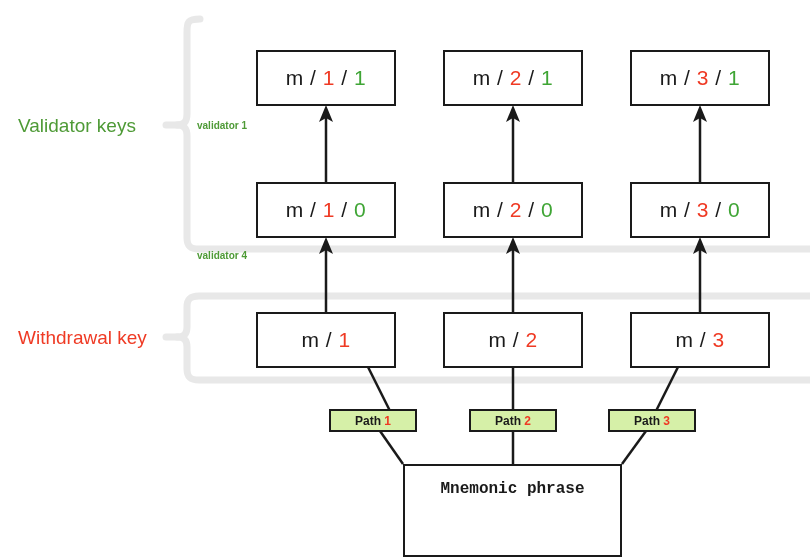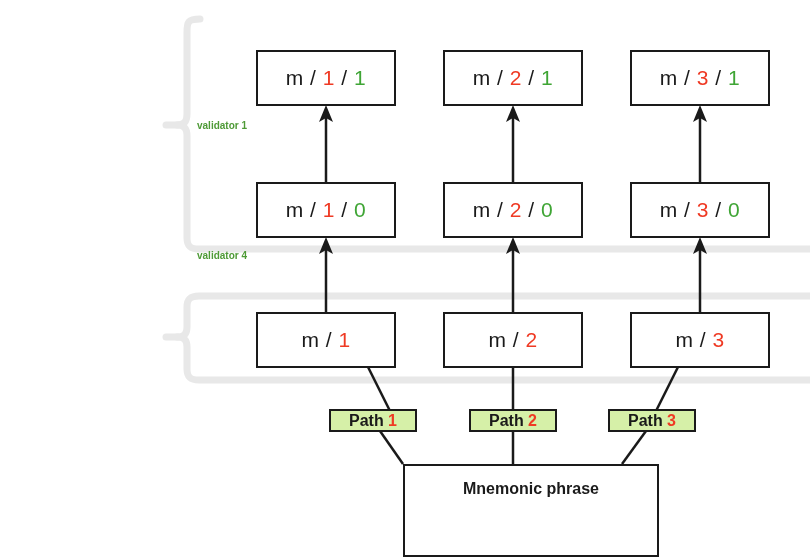--- a/index.html
+++ b/index.html
@@ -17,21 +17,21 @@
     font-size:21px;color:#1a1a1a;letter-spacing:0.5px;white-space:pre;
   }
   .node .sep{color:#1a1a1a;}
   .red{color:#ef3a24;}
   .green{color:#3fa535;}
 
   .pathbox{
     position:absolute;box-sizing:border-box;
     background:#d6f0a8;border:2px solid #1a1a1a;
     display:flex;align-items:center;justify-content:center;
-    font-size:16px;font-weight:bold;color:#1a1a1a;white-space:pre;
+    font-size:12px;font-weight:bold;color:#1a1a1a;white-space:pre;
   }
 
   .mnemonic{
     position:absolute;box-sizing:border-box;
     background:#ffffff;border:2px solid #1a1a1a;
     display:flex;flex-direction:column;align-items:center;
     padding-top:14px;
   }
   .mnemonic-label{font-size:16px;font-weight:bold;color:#1a1a1a;}
 
@@ -134,21 +134,23 @@
 
       <path d="M 4 26 L 30 2 L 36 8 L 32 12 L 37 17 L 32 22 L 27 17 L 23 21 L 28 26 L 23 31 Z" fill="#111111"></path>
 
       <circle cx="34" cy="32" r="13" fill="#111111"></circle>
       <circle cx="34" cy="32" r="9.5" fill="#ffffff"></circle>
       <circle cx="34" cy="32" r="7" fill="#111111"></circle>
       <circle cx="36" cy="30" r="3.6" fill="#ffffff"></circle>
     </g>
   </svg>
 
-
+  <div class="group-label validator" style="left:18px;top:115px;">Validator keys</div>
+
+  <div class="group-label withdrawal" style="left:18px;top:327px;">Withdrawal key</div>
 
   <div class="small-label" style="left:197px;top:72px;">validator 1</div>
 
   <div class="small-label" style="left:197px;top:202px;">validator 4</div>
 
   <div class="node" style="left:256px;top:50px;width:140px;height:56px;">
     <span>m / </span><span class="red">1</span><span class="sep"> / </span><span class="green">1</span>
   </div>
 
   <div class="node" style="left:443px;top:50px;width:140px;height:56px;">
@@ -188,17 +190,17 @@
   </div>
 
   <div class="pathbox" style="left:469px;top:409px;width:88px;height:23px;">
     <span>Path </span><span class="red">2</span>
   </div>
 
   <div class="pathbox" style="left:608px;top:409px;width:88px;height:23px;">
     <span>Path </span><span class="red">3</span>
   </div>
 
-  <div class="mnemonic" style="left:403px;top:464px;width:256px;height:93px;">
+  <div class="mnemonic" style="left:403px;top:464px;width:219px;height:93px;font-family:Liberation Mono, monospace;">
     <div class="mnemonic-label">Mnemonic phrase</div>
   </div>
 
 </div>
 
 </body></html>

